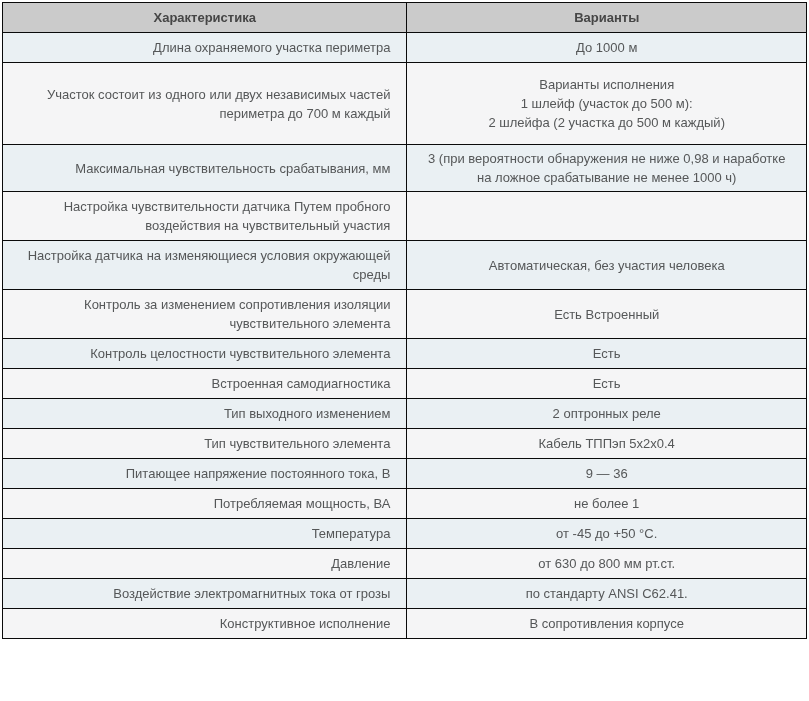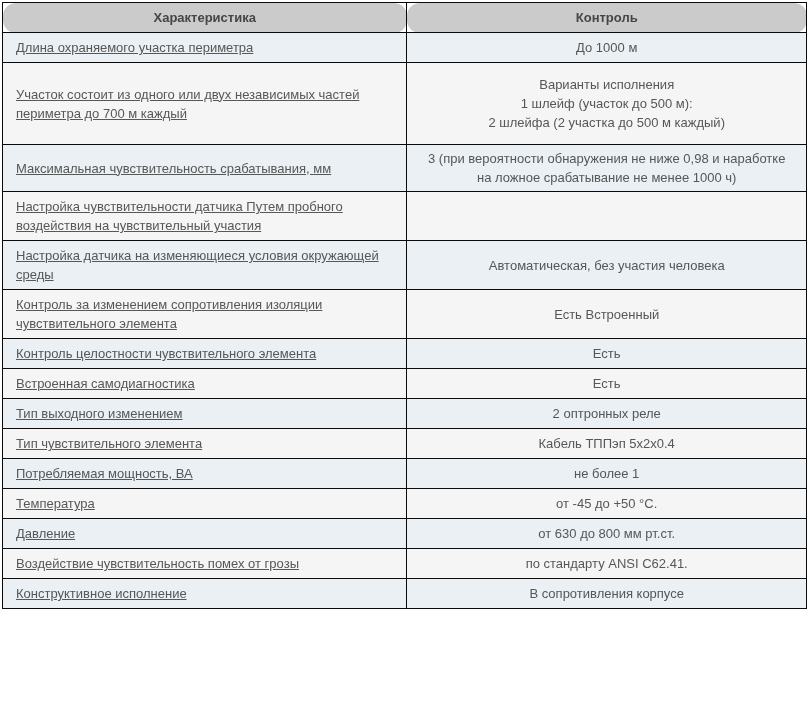--- a/index.html
+++ b/index.html
@@ -37,26 +37,24 @@
     border: 1px solid var(--border-color);
     vertical-align: middle;
     line-height: 19px;
   }
   thead th {
     background: var(--header-bg);
     color: var(--header-text-color);
     font-weight: bold;
     text-align: center;
     padding: 5px 10px;
-    border-radius: 13px;
   }
   tbody td.cell-label {
-    text-align: left;
+    text-align: right;
     padding: 5px 16px 5px 13px;
-    text-decoration: underline;
   }
   tbody td.cell-value {
     text-align: center;
     padding: 4px 12px;
     white-space: pre-line;
   }
   tbody tr:nth-child(odd)  td { background: var(--row-odd-bg); }
   tbody tr:nth-child(even) td { background: var(--row-even-bg); }
   tbody tr.tall td { padding-top: 12px; padding-bottom: 12px; }
 </style>
@@ -64,21 +62,21 @@
 <body>
 
 <table class="spec-table">
   <colgroup>
     <col class="col-label">
     <col class="col-value">
   </colgroup>
   <thead>
     <tr>
       <th>Характеристика</th>
-      <th>Контроль</th>
+      <th>Варианты</th>
     </tr>
   </thead>
   <tbody>
     <tr>
       <td class="cell-label">Длина охраняемого участка периметра</td>
       <td class="cell-value">До 1000 м</td>
     </tr>
     <tr class="tall">
       <td class="cell-label">Участок состоит из одного или двух независимых частей периметра до 700 м каждый</td>
       <td class="cell-value">Варианты исполнения
@@ -111,33 +109,37 @@
     </tr>
     <tr>
       <td class="cell-label">Тип выходного изменением</td>
       <td class="cell-value">2 оптронных реле</td>
     </tr>
     <tr>
       <td class="cell-label">Тип чувствительного элемента</td>
       <td class="cell-value">Кабель ТППэп 5х2х0.4</td>
     </tr>
     <tr>
+      <td class="cell-label">Питающее напряжение постоянного тока, В</td>
+      <td class="cell-value">9 — 36</td>
+    </tr>
+    <tr>
       <td class="cell-label">Потребляемая мощность, ВА</td>
       <td class="cell-value">не более 1</td>
     </tr>
     <tr>
       <td class="cell-label">Температура</td>
       <td class="cell-value">от -45 до +50 °С.</td>
     </tr>
     <tr>
       <td class="cell-label">Давление</td>
       <td class="cell-value">от 630 до 800 мм рт.ст.</td>
     </tr>
     <tr>
-      <td class="cell-label">Воздействие чувствительность помех от грозы</td>
+      <td class="cell-label">Воздействие электромагнитных тока от грозы</td>
       <td class="cell-value">по стандарту ANSI C62.41.</td>
     </tr>
     <tr>
       <td class="cell-label">Конструктивное исполнение</td>
       <td class="cell-value">В сопротивления корпусе</td>
     </tr>
   </tbody>
 </table>
 
 </body></html>

